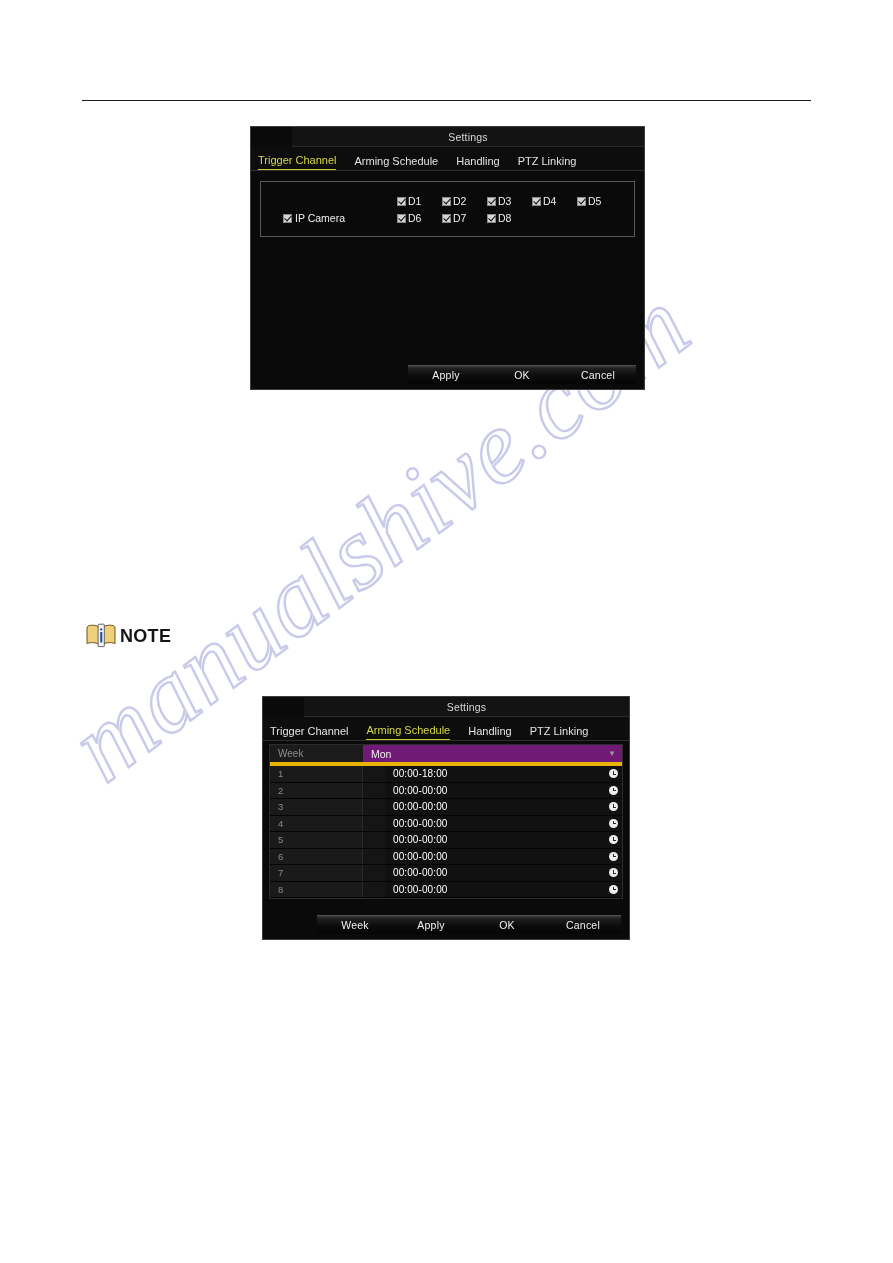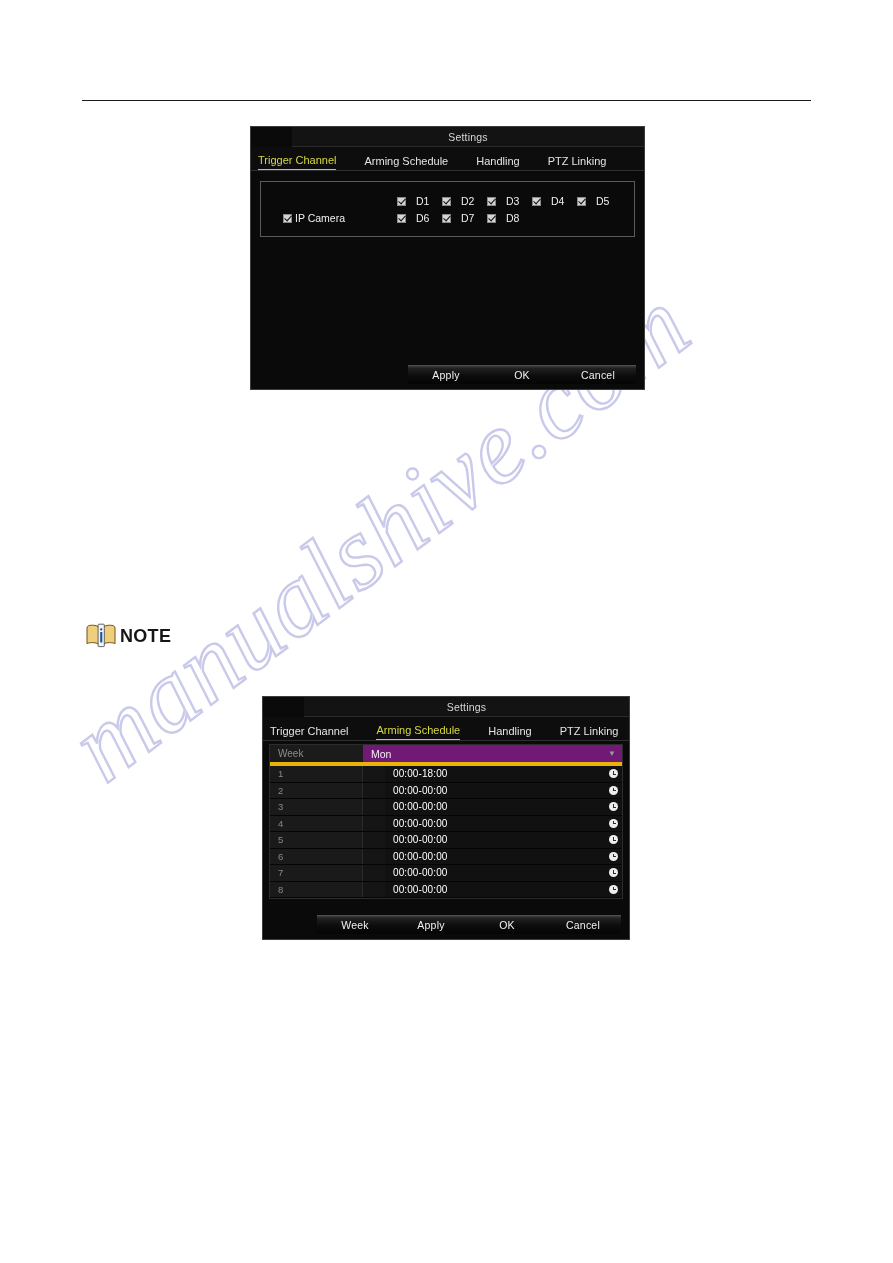--- a/index.html
+++ b/index.html
@@ -71,21 +71,21 @@
     color: #d8d8d8;
     letter-spacing: .2px;
   }
   .dlg-tabs {
     display: flex;
     align-items: flex-end;
     height: 23px;
     padding: 0 7px;
     background: #0d0d0d;
     border-bottom: 1px solid #2f2f2f;
-    gap: 28px;
+    gap: 18px;
   }
   .dlg-tab {
     font-size: 11px;
     color: #e4e4e4;
     padding-bottom: 2px;
     line-height: 13px;
     white-space: nowrap;
   }
   .dlg-tab.active {
     color: #d7d943;
@@ -122,21 +122,21 @@
   .chan-grid {
     display: flex;
     flex-wrap: wrap;
     width: 236px;
     row-gap: 5px;
   }
   .chan-item {
     width: 45px;
     display: flex;
     align-items: center;
-    gap: 10px;
+    gap: 2px;
     font-size: 10.5px;
     color: #efefef;
   }
   .lbl {
     font-size: 10.5px;
     color: #efefef;
     white-space: nowrap;
   }
   .cb {
     width: 9px;

